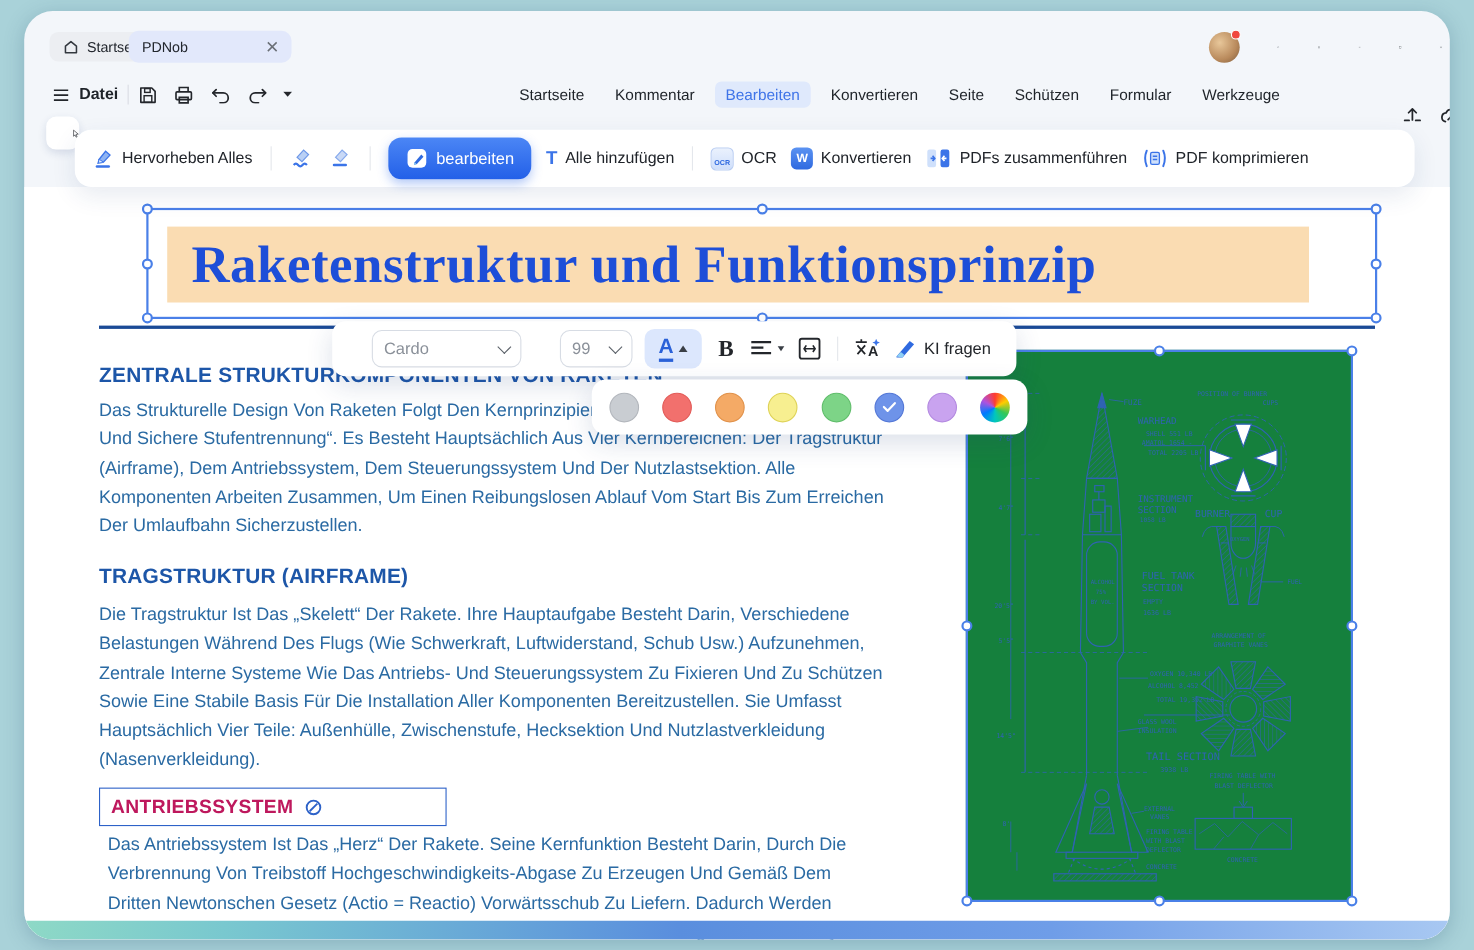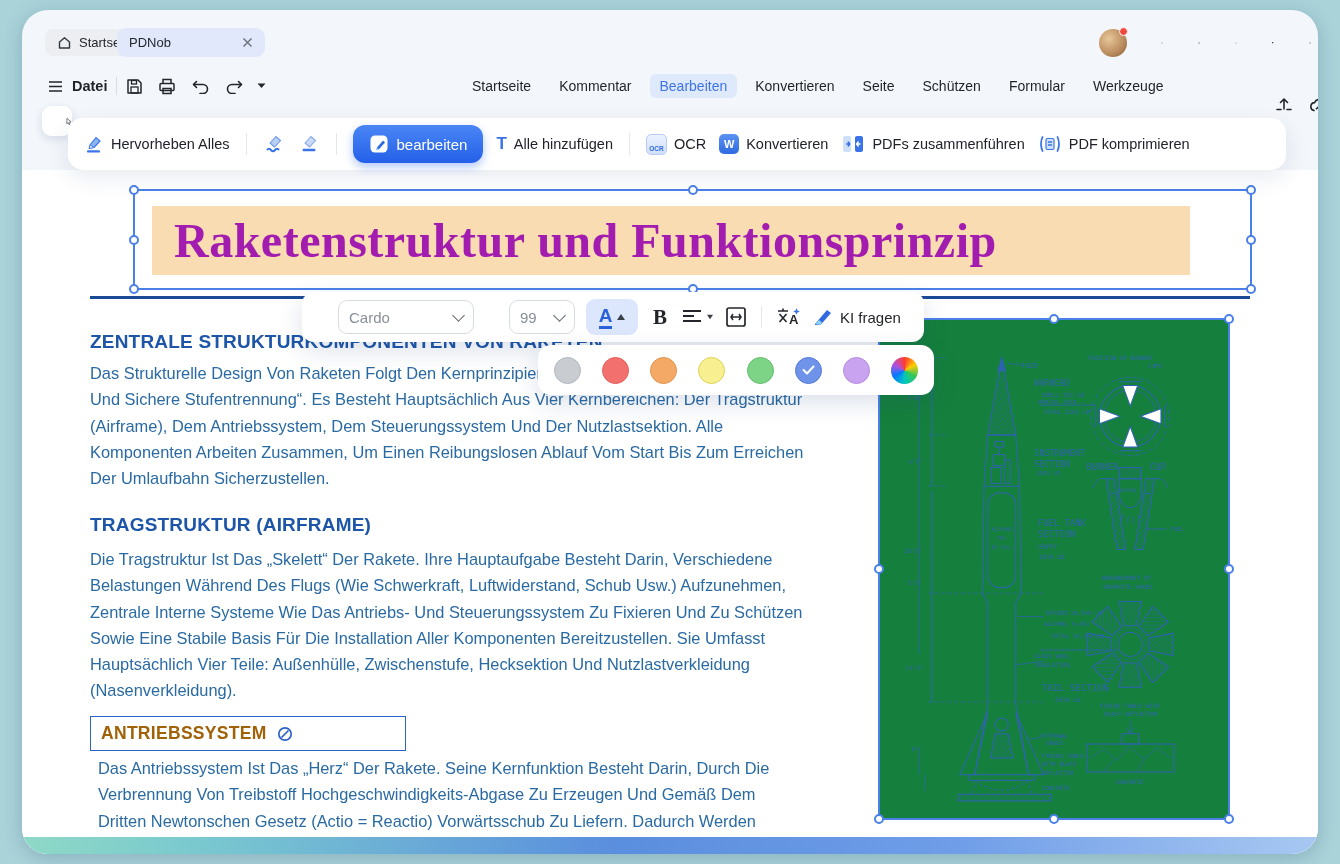--- a/index.html
+++ b/index.html
@@ -57,21 +57,21 @@
   .rule { position:absolute; left:68px; top:286px; width:1160px; height:3px; background:#1a4a96; }
 
   .sel-box { position:absolute; border:2px solid #4a80e8; z-index:3; }
   .handle { position:absolute; width:10px; height:10px; border:2px solid #4a80e8; background:#fff; border-radius:50%; }
   .h-tl{left:-6px;top:-6px} .h-tm{left:calc(50% - 5px);top:-6px} .h-tr{right:-6px;top:-6px}
   .h-ml{left:-6px;top:calc(50% - 5px)} .h-mr{right:-6px;top:calc(50% - 5px)}
   .h-bl{left:-6px;bottom:-6px} .h-bm{left:calc(50% - 5px);bottom:-6px} .h-br{right:-6px;bottom:-6px}
 
   .title-hl { position:absolute; left:17px; top:15px; width:1038px; height:69px; background:#fadcb2;
               display:flex; align-items:center; }
-  .title-text { font-family:"Liberation Serif", serif; font-weight:700; font-size:48px; color:#a21caf;
+  .title-text { font-family:"Liberation Serif", serif; font-weight:700; font-size:48px; color:#1d4ed8;
                 padding-left:22px; letter-spacing:.5px; white-space:nowrap; }
 
   
   .fmtbar { position:absolute; left:280px; top:282px; width:622px; height:50px; background:#fff;
             border-radius:12px; box-shadow:0 8px 24px rgba(30,60,120,.16); display:flex; align-items:center;
             padding:0 12px; gap:11px; z-index:6; }
   .fselect { height:34px; border:1px solid #d7dce4; border-radius:9px; display:flex; align-items:center;
              justify-content:space-between; padding:0 10px; color:#8a9099; font-size:15px;margin-left:24px; }
   .chev { width:9px; height:9px; border-right:1.6px solid #5a6068; border-bottom:1.6px solid #5a6068;
           transform:rotate(45deg); margin-top:-4px; }
@@ -87,21 +87,21 @@
 
   
   .palette { position:absolute; left:516px; top:335px; width:396px; height:50px; background:#fff;
              border-radius:13px; box-shadow:0 8px 24px rgba(30,60,120,.16); display:flex; align-items:center;
              justify-content:space-between; padding:0 16px; z-index:6; }
   .swatch { width:27px; height:27px; border-radius:50%; display:flex; align-items:center; justify-content:center; }
 
   
   .link-box { position:absolute; left:68px; top:706px; width:316px; height:35px; border:1.6px solid #2d62c8;
               display:flex; align-items:center; gap:9px; padding-left:10px; z-index:2; }
-  .link-title { color:#a16207; font-weight:700; font-size:17.5px; letter-spacing:.3px; }
+  .link-title { color:#be185d; font-weight:700; font-size:17.5px; letter-spacing:.3px; }
 
   
   .img-box { left:856px; top:308px; width:352px; height:502px; background:#15803d; z-index:2; }
   svg.bp { width:100%; height:100%; }
   svg.bp text { font-family:"DejaVu Sans Mono", monospace; fill:#2f63b2; }
 
   .bottom-strip { position:absolute; left:0; bottom:0; width:1296px; height:17px; z-index:8;
                   border-radius:0 0 26px 26px;
                   background:linear-gradient(90deg,#8ed9c6 0%,#79c8cf 14%,#5a8ede 46%,#6f9de8 72%,#a8c8f2 100%); }
   .icon { display:inline-flex; align-items:center; justify-content:center; }

